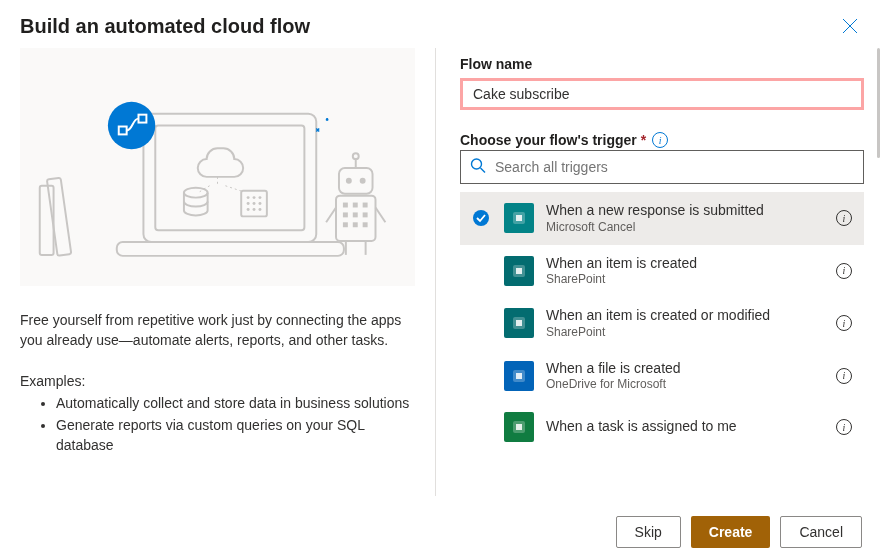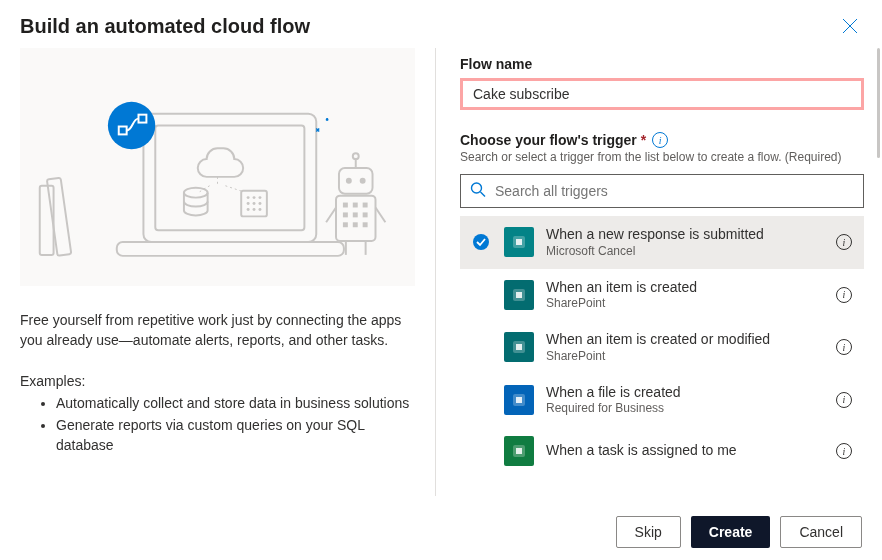--- a/index.html
+++ b/index.html
@@ -33,21 +33,21 @@
   .radio-slot { width: 22px; display: flex; justify-content: center; }
   .check-circle { width: 16px; height: 16px; border-radius: 50%; background: #0078d4; display: flex; align-items: center; justify-content: center; }
   .check-circle svg { width: 10px; height: 10px; }
   .trigger-icon { width: 30px; height: 30px; border-radius: 2px; display: flex; align-items: center; justify-content: center; flex-shrink: 0; }
   .trigger-text { flex: 1; }
   .trigger-title { font-size: 14px; color: #323130; line-height: 1.25; }
   .trigger-service { font-size: 12px; color: #605e5c; line-height: 1.25; }
   .row-info { width: 16px; height: 16px; border: 1px solid #323130; border-radius: 50%; display: flex; align-items: center; justify-content: center; font-style: italic; font-family: Georgia, serif; font-size: 10px; color: #323130; cursor: pointer; }
   .footer { position: absolute; bottom: 0; left: 0; right: 0; height: 56px; display: flex; justify-content: flex-end; align-items: center; gap: 10px; padding: 0 20px; background: #fff; }
   .btn { height: 32px; padding: 0 18px; font-size: 14px; font-family: inherit; cursor: pointer; border-radius: 2px; }
-  .btn-primary { background: #0f172a; color: #fff; border: none; font-weight: 600; }
+  .btn-primary { background: #a16207; color: #fff; border: none; font-weight: 600; }
   .btn-secondary { background: #fff; color: #323130; border: 1px solid #8a8886; }
   .scroll-indicator { position: absolute; right: 2px; top: 0; width: 3px; height: 110px; background: #c8c6c4; border-radius: 2px; }
   
   .illu-svg { width: 100%; height: 100%; }
 </style>
 </head>
 <body>
 
 <div class="header">
   <h1>Build an automated cloud flow</h1>
@@ -135,21 +135,20 @@
 
     <div class="flowname-wrap">
       <div class="label">Flow name</div>
       <input class="text-input" type="text" value="Cake subscribe" style="">
     </div>
 
     <div class="trigger-head">
       <span class="label" style="margin:0;"><span>Choose your flow's trigger</span> <span class="asterisk">*</span></span>
       <span class="info-icon">i</span>
     </div>
-    <div class="help-text">Search or select a trigger from the list below to create a flow. (Required)</div>
 
     <div class="search-wrap">
       <span class="search-icon">
         <svg width="16" height="16" viewBox="0 0 16 16" fill="none" stroke="#0078d4" stroke-width="1.4">
             <circle cx="6.5" cy="6.5" r="5"></circle>
             <line x1="10.5" y1="10.5" x2="15" y2="15"></line>
           </svg>
       </span>
       <input class="search-input" type="text" placeholder="Search all triggers" style="">
     </div>
@@ -206,21 +205,21 @@
         <div class="trigger-item">
           <div class="radio-slot"></div>
           <div class="trigger-icon" style="background: rgb(3, 100, 184);">
             <svg width="16" height="16" viewBox="0 0 16 16">
               <rect x="2" y="2" width="12" height="12" rx="2" fill="rgba(255,255,255,0.25)"></rect>
               <rect x="5" y="5" width="6" height="6" fill="#fff" opacity="0.85"></rect>
             </svg>
           </div>
           <div class="trigger-text">
             <div class="trigger-title">When a file is created</div>
-            <div class="trigger-service">Required for Business</div>
+            <div class="trigger-service">OneDrive for Microsoft</div>
           </div>
           <div class="row-info">i</div>
         </div>
         <div class="trigger-item">
           <div class="radio-slot"></div>
           <div class="trigger-icon" style="background: rgb(16, 124, 65);">
             <svg width="16" height="16" viewBox="0 0 16 16">
               <rect x="2" y="2" width="12" height="12" rx="2" fill="rgba(255,255,255,0.25)"></rect>
               <rect x="5" y="5" width="6" height="6" fill="#fff" opacity="0.85"></rect>
             </svg>

